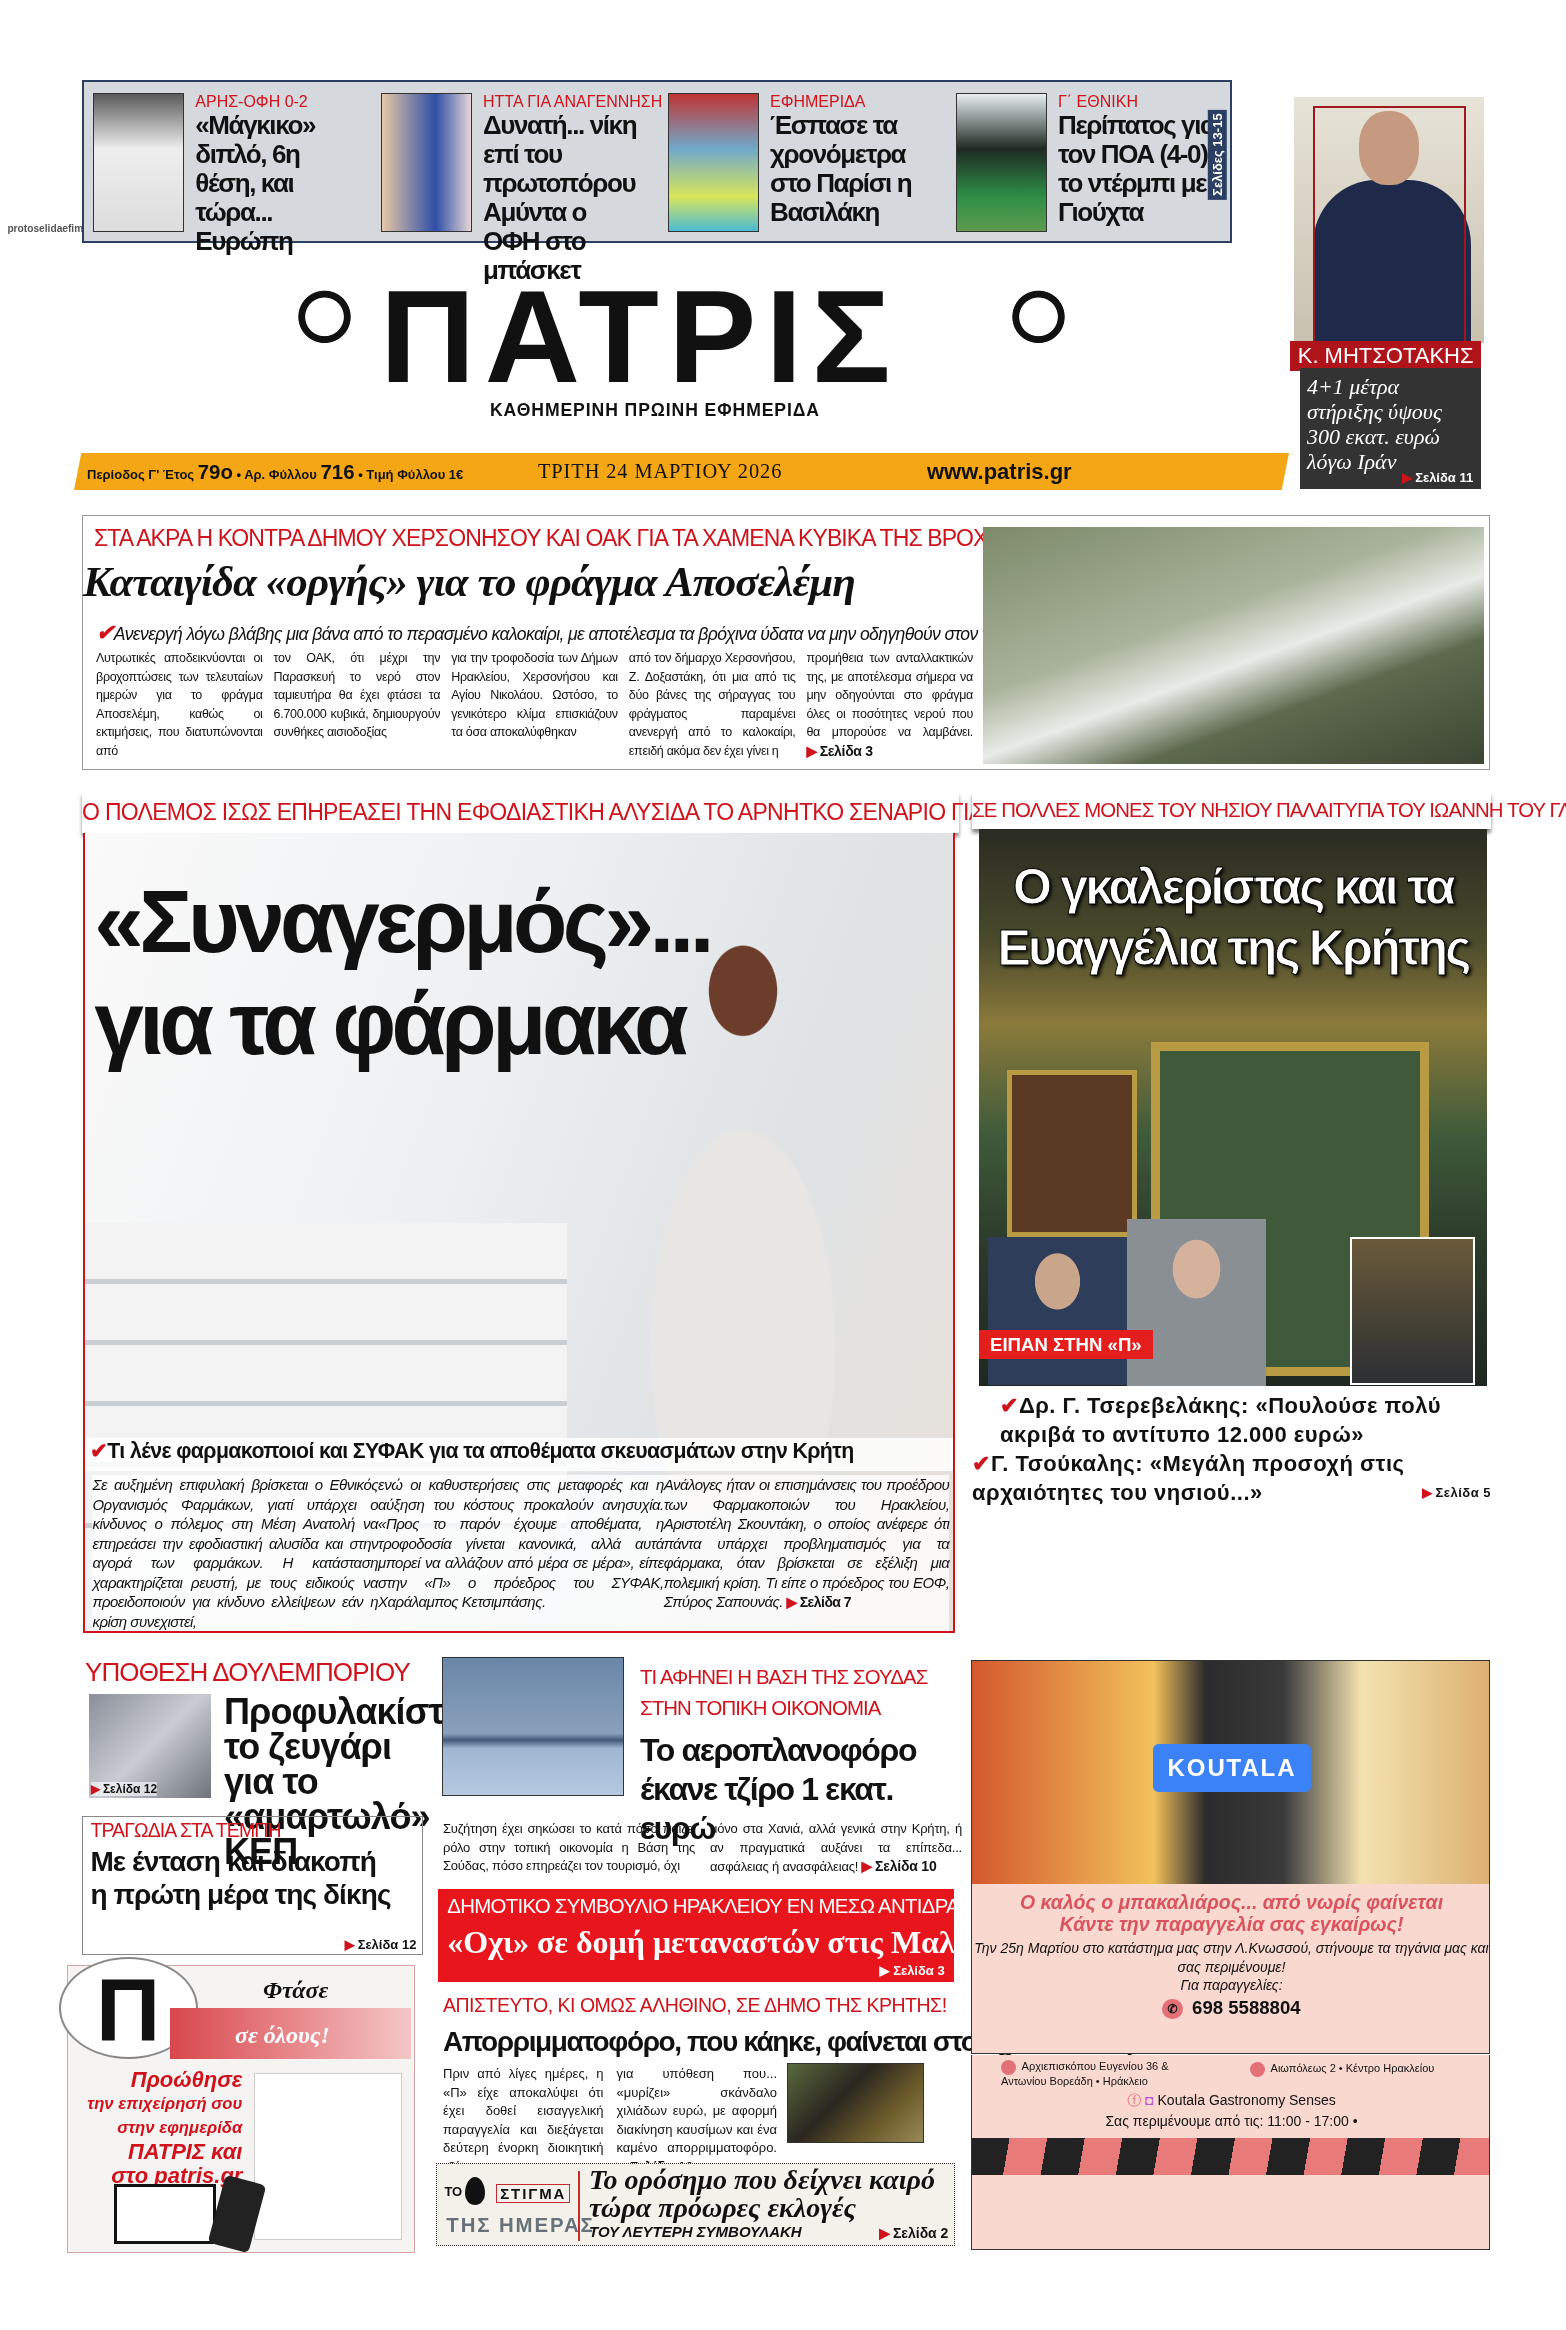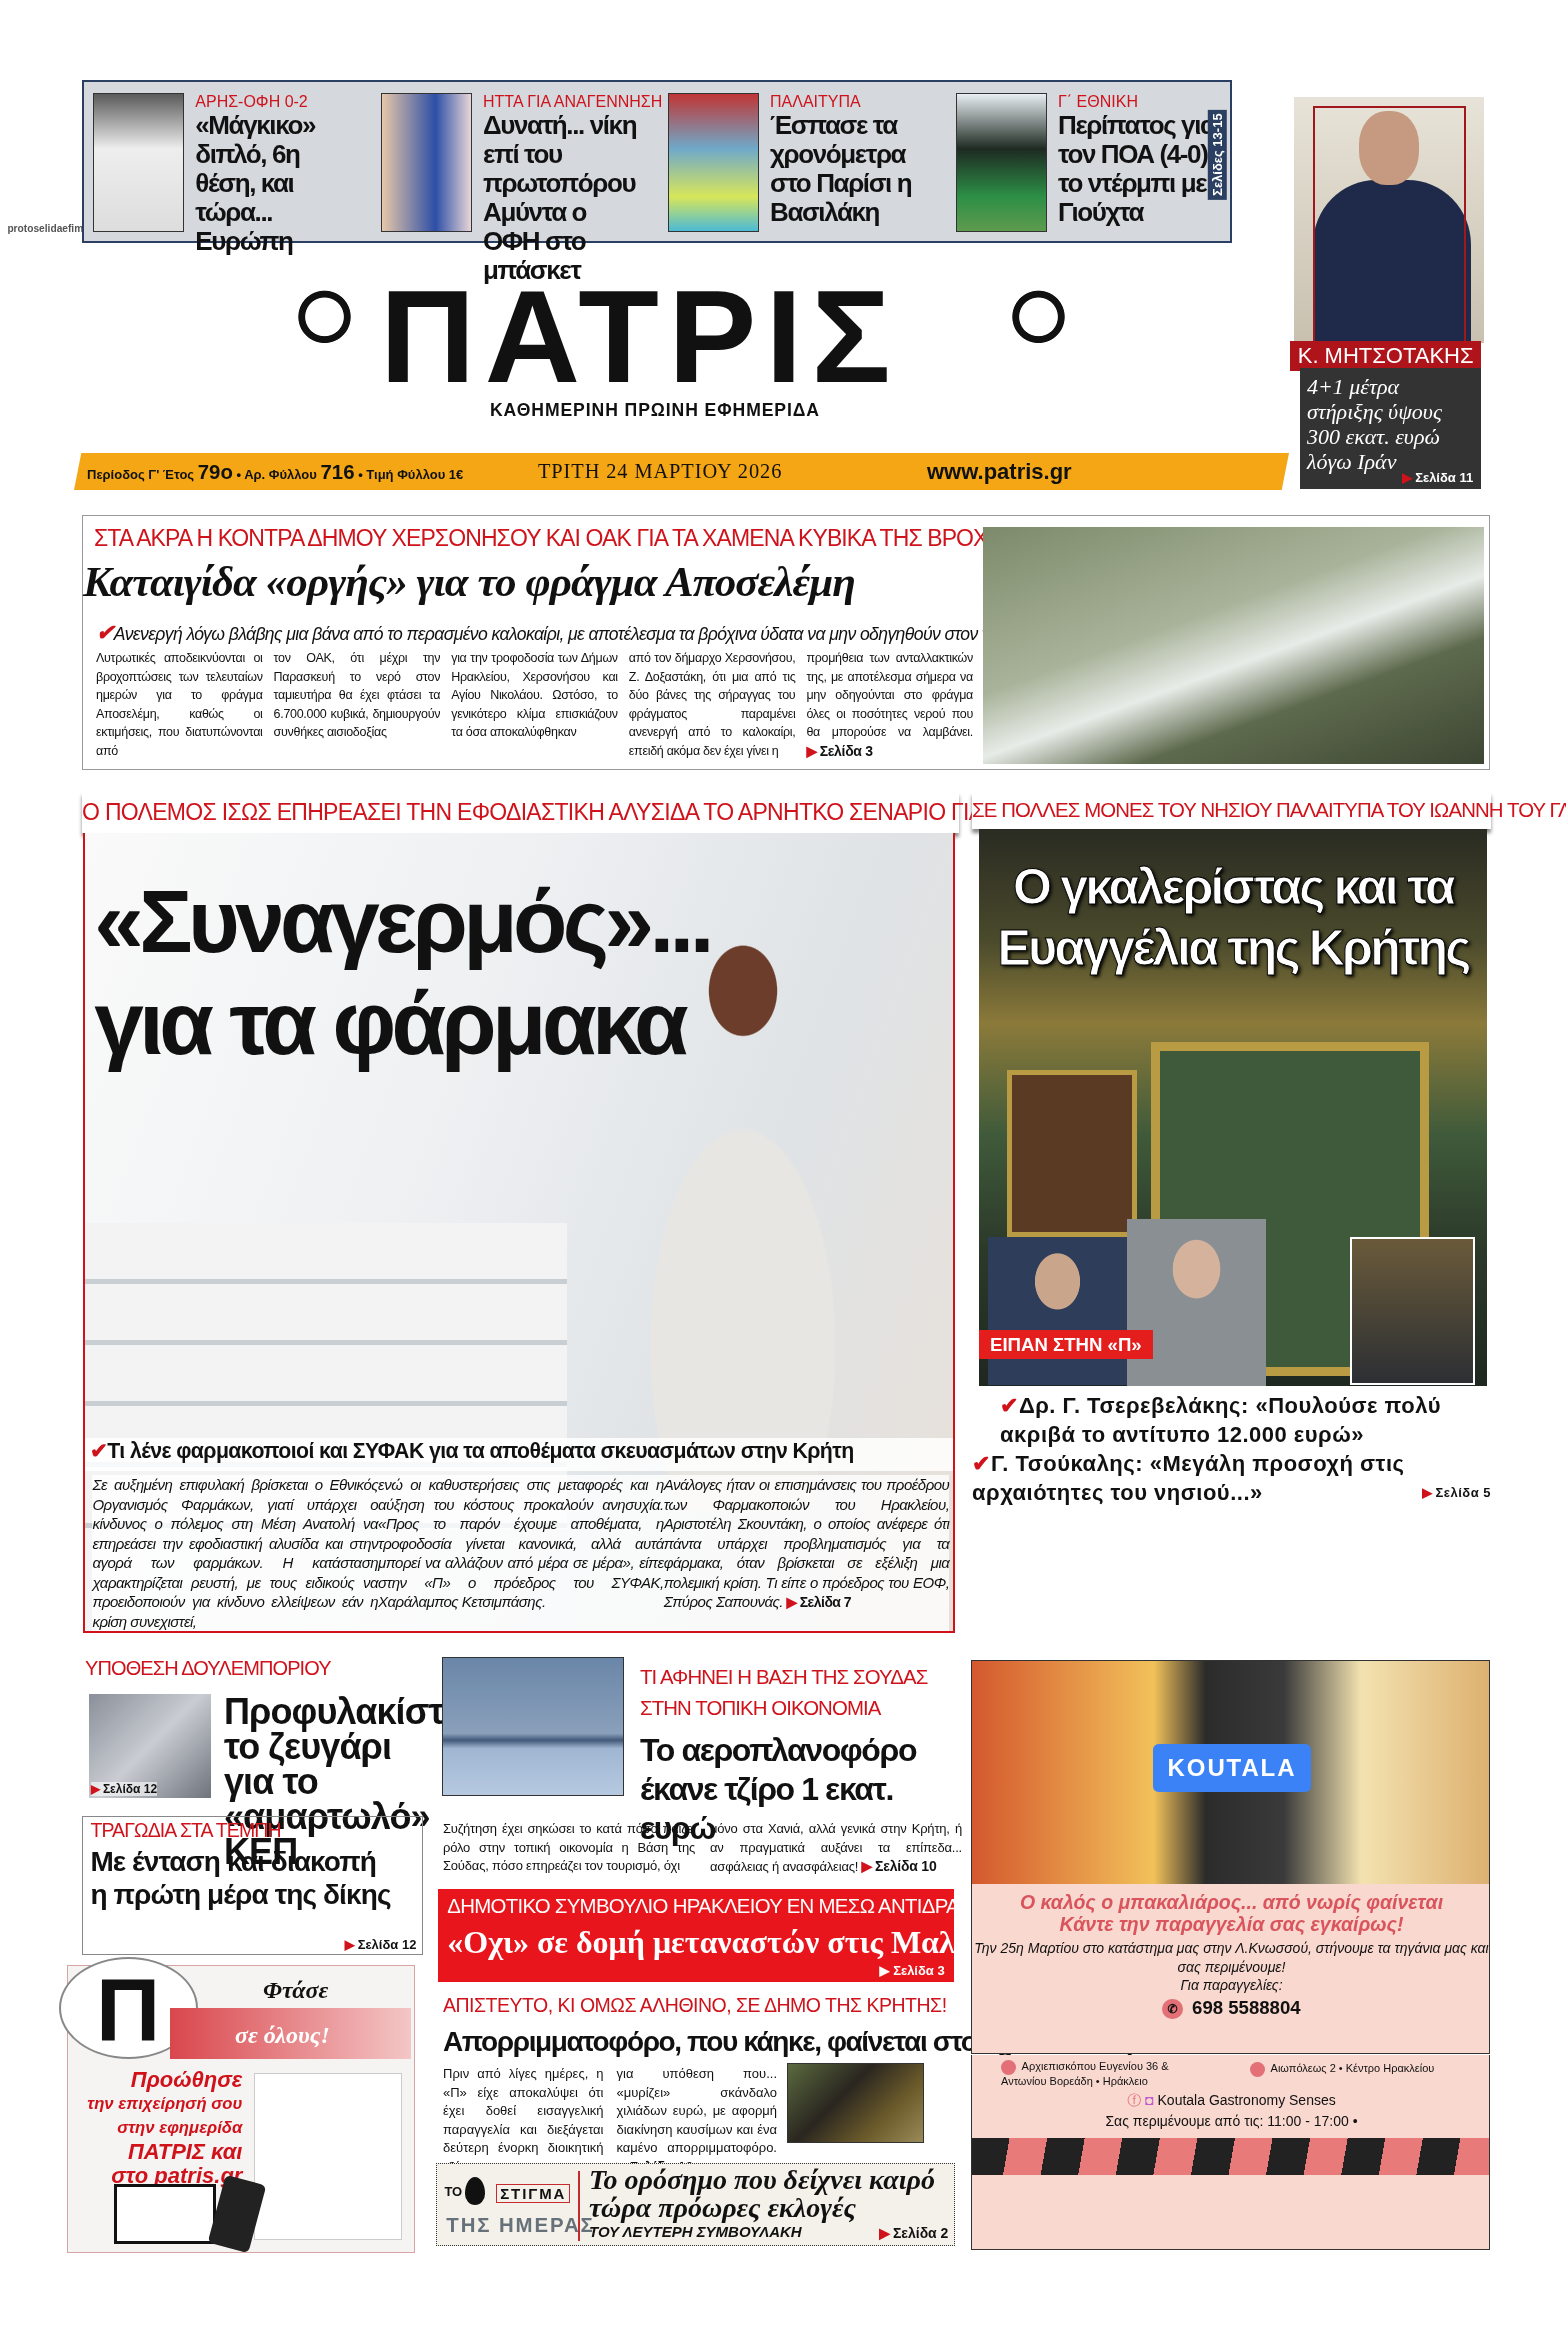--- a/index.html
+++ b/index.html
@@ -59,21 +59,21 @@
 #mo-title{position:absolute;left:0;top:28px;width:508px;text-align:center;color:#fff;font-size:50px;font-weight:bold;line-height:61px;letter-spacing:-2.8px;-webkit-text-stroke:0.9px #000;text-shadow:1.9px 1.9px 3.7px #000;font-family:"Liberation Sans Narrow","Liberation Sans",sans-serif}
 #mo-icon{position:absolute;left:172px;top:213px;width:278px;height:334px;border:9.3px solid #b99b44;background:#3e5a3b}
 #mo-madonna{position:absolute;left:28px;top:241px;width:130px;height:167px;border:5.6px solid #b99b44;background:#5a3a22}
 #mo-p1{position:absolute;left:9.3px;top:408px;width:139px;height:148px;background:radial-gradient(ellipse 37px 46px at 50% 30%,#c9a58c 60%,transparent 62%),linear-gradient(#2e3e5a,#2e3e5a)}
 #mo-p2{position:absolute;left:148px;top:390px;width:139px;height:167px;background:radial-gradient(ellipse 39px 48px at 50% 30%,#d4b29b 60%,transparent 62%),linear-gradient(#8a8f94,#8a8f94)}
 #mo-p3{position:absolute;left:371px;top:408px;width:125px;height:148px;border:2.8px solid #fff;background:linear-gradient(#6a5a3a,#2c2f33)}
 #mo-said{position:absolute;left:0;top:501px;background:#e41d1d;color:#fff;font-weight:bold;font-size:18.6px;padding:3.7px 11px;white-space:nowrap}
 #mo-quotes{left:972px;top:1391px;width:519px;font-size:22px;font-weight:bold;line-height:29px;letter-spacing:0.5px}
 #mo-quotes .chk{color:#d0121b}
 
-#slave-k{left:85px;top:1657px;font-size:20px;white-space:nowrap}
+#slave-k{left:85px;top:1657px;font-size:26px;white-space:nowrap}
 #slave-img{left:89px;top:1694px;width:122px;height:104px}
 #slave-title{left:224px;top:1694px;font-size:36px;font-weight:bold;line-height:35px;letter-spacing:-0.9px}
 #tempi{left:82px;top:1816px;width:341px;height:139px;border:1.9px solid #888}
 #tempi-k{position:absolute;left:7.4px;top:1.9px;font-size:19.5px;white-space:nowrap}
 #tempi-t{position:absolute;left:7.4px;top:28px;font-size:28px;font-weight:bold;line-height:33px;letter-spacing:-0.9px;white-space:nowrap}
 #tempi .page-ref{position:absolute;right:5.6px;bottom:1.9px;font-size:13px}
 #promo{left:67px;top:1965px;width:348px;height:288px;border:1.9px solid #d7a3a3;background:#f6f3f3}
 #promo-circle{position:absolute;left:-9.3px;top:-9.3px;width:139px;height:102px;border-radius:50%;border:2.8px solid #888;background:#fff;font-size:89px;font-weight:900;text-align:center;line-height:102px}
 #promo-band{position:absolute;left:102px;top:42px;width:241px;height:51px;background:linear-gradient(90deg,#d9474d,#f4c6c6);}
 #promo-h1{position:absolute;left:195px;top:11px;font-family:"Liberation Serif",serif;font-style:italic;font-weight:bold;font-size:24px}
@@ -139,21 +139,21 @@
   <div class="sp-item" style="left:297px">
     <div class="sp-img" style="background:linear-gradient(90deg,#e7c7a8,#2d4fa6 60%,#e8d6d8)"></div>
     <div class="sp-text">
       <div class="sp-kicker">ΗΤΤΑ ΓΙΑ ΑΝΑΓΕΝΝΗΣΗ</div>
       <div class="sp-title">Δυνατή... νίκη επί του πρωτοπόρου Αμύντα ο ΟΦΗ στο μπάσκετ</div>
     </div>
   </div>
   <div class="sp-item" style="left:584px">
     <div class="sp-img" style="background:linear-gradient(#c03535,#6fa9c9 40%,#d7e65a 75%,#4cbad6)"></div>
     <div class="sp-text">
-      <div class="sp-kicker">ΠΑΛΑΙΤΥΠΑ</div>
+      <div class="sp-kicker">ΕΦΗΜΕΡΙΔΑ</div>
       <div class="sp-title">Έσπασε τα χρονόμετρα στο Παρίσι η Βασιλάκη</div>
     </div>
   </div>
   <div class="sp-item" style="left:872px">
     <div class="sp-img" style="background:linear-gradient(#e8eef2,#1e2a22 40%,#2c8f46 75%,#5e9b4e)"></div>
     <div class="sp-text">
       <div class="sp-kicker">Γ΄ ΕΘΝΙΚΗ</div>
       <div class="sp-title">Περίπατος για τον ΠΟΑ (4-0) το ντέρμπι με Γιούχτα</div>
     </div>
   </div>

